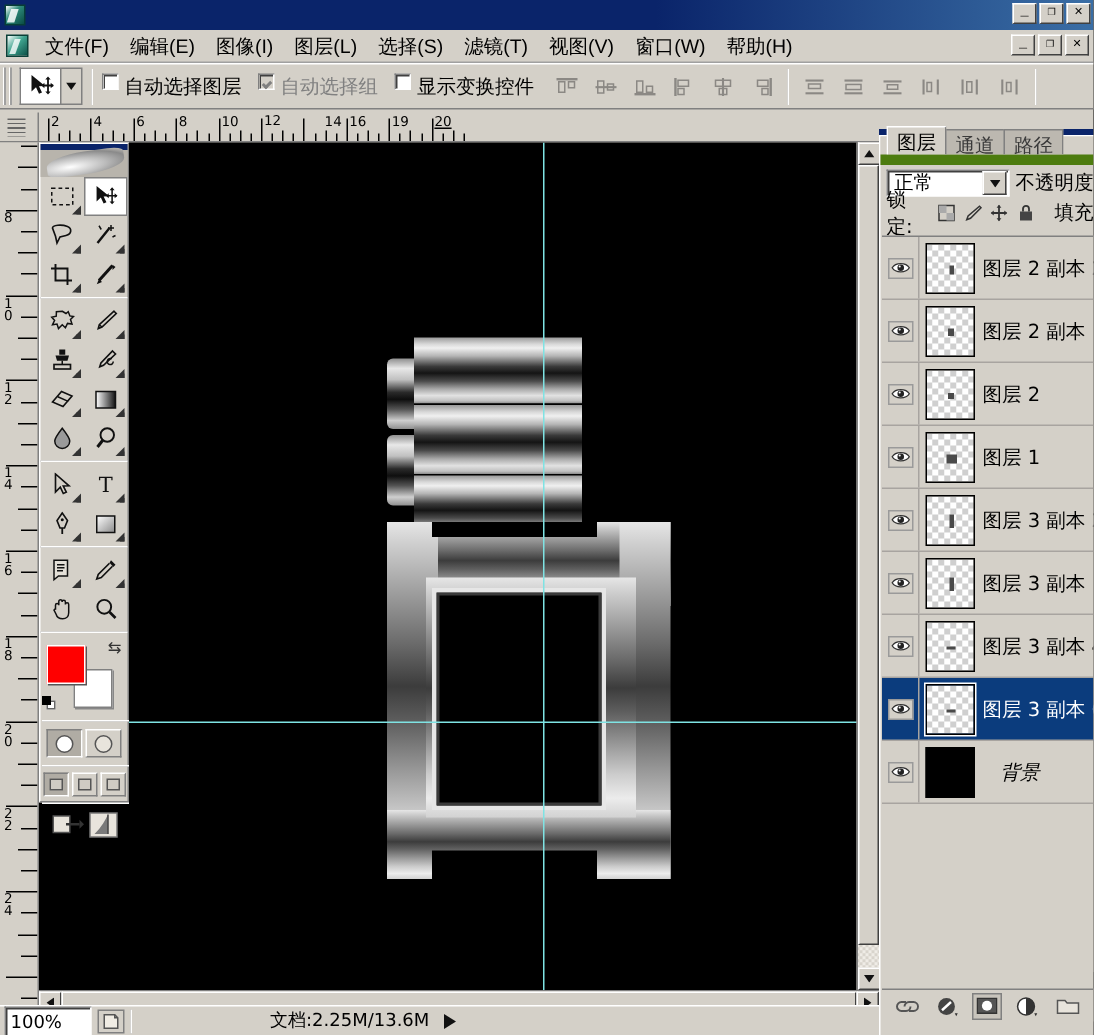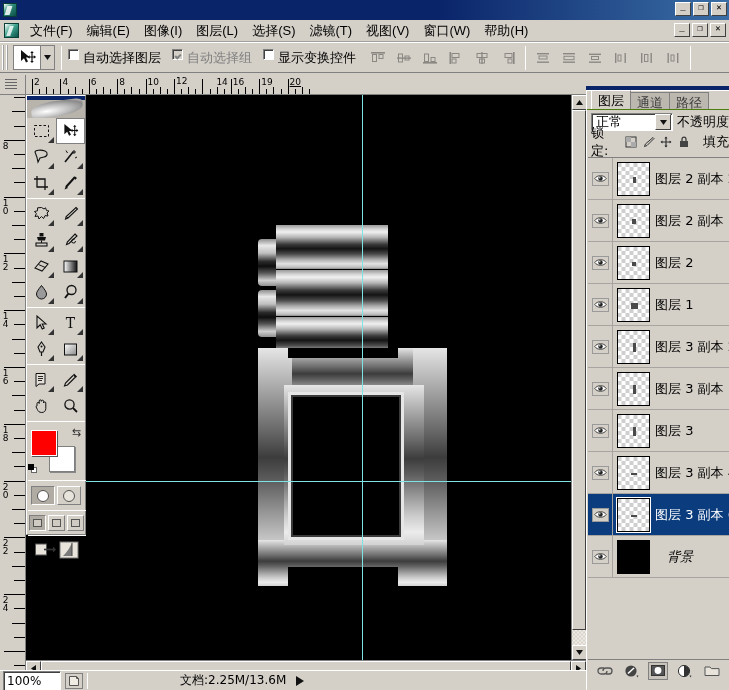--- a/index.html
+++ b/index.html
@@ -187,21 +187,21 @@
   .st-ico{width:18px;height:16px;margin-left:4px;border:1px solid #808080;background:#d4d0c8;display:flex;align-items:center;justify-content:center;}
   .st-sep{width:1px;height:16px;background:#808080;border-right:1px solid #fff;margin:0 4px;}
   .doc-size{font-size:12px;font-family:"DejaVu Sans","Liberation Sans",sans-serif;white-space:nowrap;}
   .st-play{margin-left:10px;font-size:9px;}
 
   
   .panel{position:absolute;left:586px;top:90px;width:143px;height:600px;background:#d4d0c8;
     border-left:1px solid #fff;border-top:1px solid #fff;}
   .panel-topbar{position:absolute;left:586px;top:86px;width:143px;height:4px;background:#0a246a;}
   .tabs{display:flex;height:19px;align-items:flex-end;padding-left:4px;background:#d4d0c8;
-    border-bottom:1px solid #4d7c0f;}
+    border-bottom:7px solid #4d7c0f;}
   .tab{height:17px;padding:1px 6px 0 6px;font-size:13px;background:#bcb8b0;
     border:1px solid #808080;border-bottom:none;margin-right:-1px;
     font-family:"DejaVu Sans","Liberation Sans",sans-serif;color:#3a3a3a;
     clip-path: polygon(0 0,100% 0,100% 100%,0 100%);}
   .tab.active{background:#d4d0c8;height:19px;color:#000;border-color:#fff;border-right-color:#808080;position:relative;z-index:2;}
   .blend-row{display:flex;align-items:center;height:22px;padding:2px 0 0 4px;gap:4px;}
   .combo{width:86px;height:18px;background:#fff;border:1px solid #808080;border-right-color:#fff;border-bottom-color:#fff;box-shadow:inset 1px 1px 0 #404040;display:flex;align-items:center;}
   .combo .cv{flex:1;padding-left:4px;font-size:13px;font-family:"DejaVu Sans","Liberation Sans",sans-serif;}
   .combo .arw{width:16px;height:16px;margin:0 1px;background:#d4d0c8;border:1px solid #fff;border-right-color:#404040;border-bottom-color:#404040;display:flex;align-items:center;justify-content:center;font-size:7px;}
   .opacity-lbl{font-size:13px;font-family:"DejaVu Sans","Liberation Sans",sans-serif;white-space:nowrap;}
@@ -955,64 +955,49 @@
           <div class="eye-cell">
             <div class="eye">
               <svg width="13" height="9" viewBox="0 0 13 9">
                 <path d="M0.8 4.5 C3 0.8, 10 0.8, 12.2 4.5 C10 8.2, 3 8.2, 0.8 4.5 Z" fill="#fff" stroke="#333" stroke-width="0.9"></path>
                 <circle cx="6.5" cy="4.5" r="2.2" fill="#222"></circle>
                 <circle cx="5.8" cy="3.7" r="0.7" fill="#fff"></circle>
               </svg>
             </div>
           </div>
           <div class="thumb">
-            <i class="blob" style="width: 3px; height: 9px; left: 14.5px; top: 12.5px;"></i>
-          </div>
-          <div class="lname">图层 3</div>
+            <i class="blob" style="width: 6px; height: 2px; left: 13px; top: 16px;"></i>
+          </div>
+          <div class="lname">图层 3 副本 4</div>
+        </div>
+        <div class="lrow sel">
+          <div class="eye-cell">
+            <div class="eye">
+              <svg width="13" height="9" viewBox="0 0 13 9">
+                <path d="M0.8 4.5 C3 0.8, 10 0.8, 12.2 4.5 C10 8.2, 3 8.2, 0.8 4.5 Z" fill="#fff" stroke="#333" stroke-width="0.9"></path>
+                <circle cx="6.5" cy="4.5" r="2.2" fill="#222"></circle>
+                <circle cx="5.8" cy="3.7" r="0.7" fill="#fff"></circle>
+              </svg>
+            </div>
+          </div>
+          <div class="thumb">
+            <i class="blob" style="width: 6px; height: 2px; left: 13px; top: 16px;"></i>
+          </div>
+          <div class="lname">图层 3 副本 6</div>
         </div>
         <div class="lrow">
           <div class="eye-cell">
             <div class="eye">
               <svg width="13" height="9" viewBox="0 0 13 9">
                 <path d="M0.8 4.5 C3 0.8, 10 0.8, 12.2 4.5 C10 8.2, 3 8.2, 0.8 4.5 Z" fill="#fff" stroke="#333" stroke-width="0.9"></path>
                 <circle cx="6.5" cy="4.5" r="2.2" fill="#222"></circle>
                 <circle cx="5.8" cy="3.7" r="0.7" fill="#fff"></circle>
               </svg>
             </div>
           </div>
-          <div class="thumb">
-            <i class="blob" style="width: 6px; height: 2px; left: 13px; top: 16px;"></i>
-          </div>
-          <div class="lname">图层 3 副本 4</div>
-        </div>
-        <div class="lrow sel">
-          <div class="eye-cell">
-            <div class="eye">
-              <svg width="13" height="9" viewBox="0 0 13 9">
-                <path d="M0.8 4.5 C3 0.8, 10 0.8, 12.2 4.5 C10 8.2, 3 8.2, 0.8 4.5 Z" fill="#fff" stroke="#333" stroke-width="0.9"></path>
-                <circle cx="6.5" cy="4.5" r="2.2" fill="#222"></circle>
-                <circle cx="5.8" cy="3.7" r="0.7" fill="#fff"></circle>
-              </svg>
-            </div>
-          </div>
-          <div class="thumb">
-            <i class="blob" style="width: 6px; height: 2px; left: 13px; top: 16px;"></i>
-          </div>
-          <div class="lname">图层 3 副本 6</div>
-        </div>
-        <div class="lrow">
-          <div class="eye-cell">
-            <div class="eye">
-              <svg width="13" height="9" viewBox="0 0 13 9">
-                <path d="M0.8 4.5 C3 0.8, 10 0.8, 12.2 4.5 C10 8.2, 3 8.2, 0.8 4.5 Z" fill="#fff" stroke="#333" stroke-width="0.9"></path>
-                <circle cx="6.5" cy="4.5" r="2.2" fill="#222"></circle>
-                <circle cx="5.8" cy="3.7" r="0.7" fill="#fff"></circle>
-              </svg>
-            </div>
-          </div>
           <div class="thumb solid"></div>
           <div class="lname bg">背景</div>
         </div>
       </div>
 
     <div class="panel-bottom">
       <div class="pb">
         <svg width="18" height="12" viewBox="0 0 18 12">
             <path d="M7 6 a3 3 0 0 1 3 -3 h3 a3 3 0 0 1 0 6 h-3" fill="none" stroke="#555" stroke-width="1.3"></path>
             <path d="M11 6 a3 3 0 0 1 -3 3 H5 a3 3 0 0 1 0 -6 h3" fill="none" stroke="#555" stroke-width="1.3"></path>

